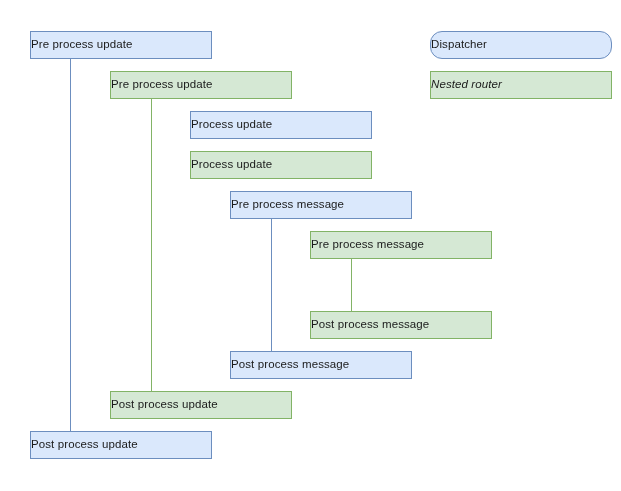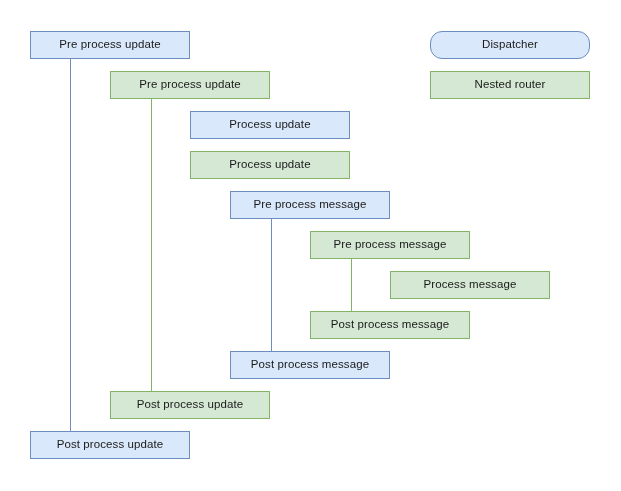--- a/index.html
+++ b/index.html
@@ -13,26 +13,26 @@
   #canvas {
     position: relative;
     width: 621px;
     height: 491px;
     background: #ffffff;
     overflow: hidden;
   }
   .node {
     position: absolute;
     box-sizing: border-box;
-    width: 160px;
+    width: 182px;
     height: 28px;
     border: 1px solid;
     display: flex;
     align-items: center;
-    justify-content: center;
+    justify-content: flex-start;
     font-size: 11.5px;
     line-height: 1;
     color: #1a1a1a;
     white-space: nowrap;
     letter-spacing: 0.1px;
   }
   .node.dispatcher {
     background: #dae8fc;
     border-color: #6c8ebf;
   }
@@ -56,21 +56,21 @@
 </style>
 </head>
 <body>
 
 <div id="canvas">
 
   <div class="legend-group">
     <div class="node dispatcher" style="left:430px; top:31px;border-radius:12px;">
       <span>Dispatcher</span>
     </div>
-    <div class="node nested" style="left:430px; top:71px;">
+    <div class="node nested" style="left:430px; top:71px;font-style:italic;">
       <span>Nested router</span>
     </div>
   </div>
 
   <div class="edge dispatcher-edge" style="left:70px; top:59px; height:372px;"></div>
   <div class="edge nested-edge" style="left:151px; top:99px; height:292px;"></div>
   <div class="edge dispatcher-edge" style="left:271px; top:219px; height:132px;"></div>
   <div class="edge nested-edge" style="left:351px; top:259px; height:52px;"></div>
 
   <div class="node dispatcher" style="left:30px; top:31px;">
@@ -90,23 +90,20 @@
   </div>
 
   <div class="node dispatcher" style="left:230px; top:191px;">
     <span>Pre process message</span>
   </div>
 
   <div class="node nested" style="left:310px; top:231px;">
     <span>Pre process message</span>
   </div>
 
-  <div class="node nested" style="left:390px; top:271px;">
-    <span>Process message</span>
-  </div>
 
   <div class="node nested" style="left:310px; top:311px;">
     <span>Post process message</span>
   </div>
 
   <div class="node dispatcher" style="left:230px; top:351px;">
     <span>Post process message</span>
   </div>
 
   <div class="node nested" style="left:110px; top:391px;">

